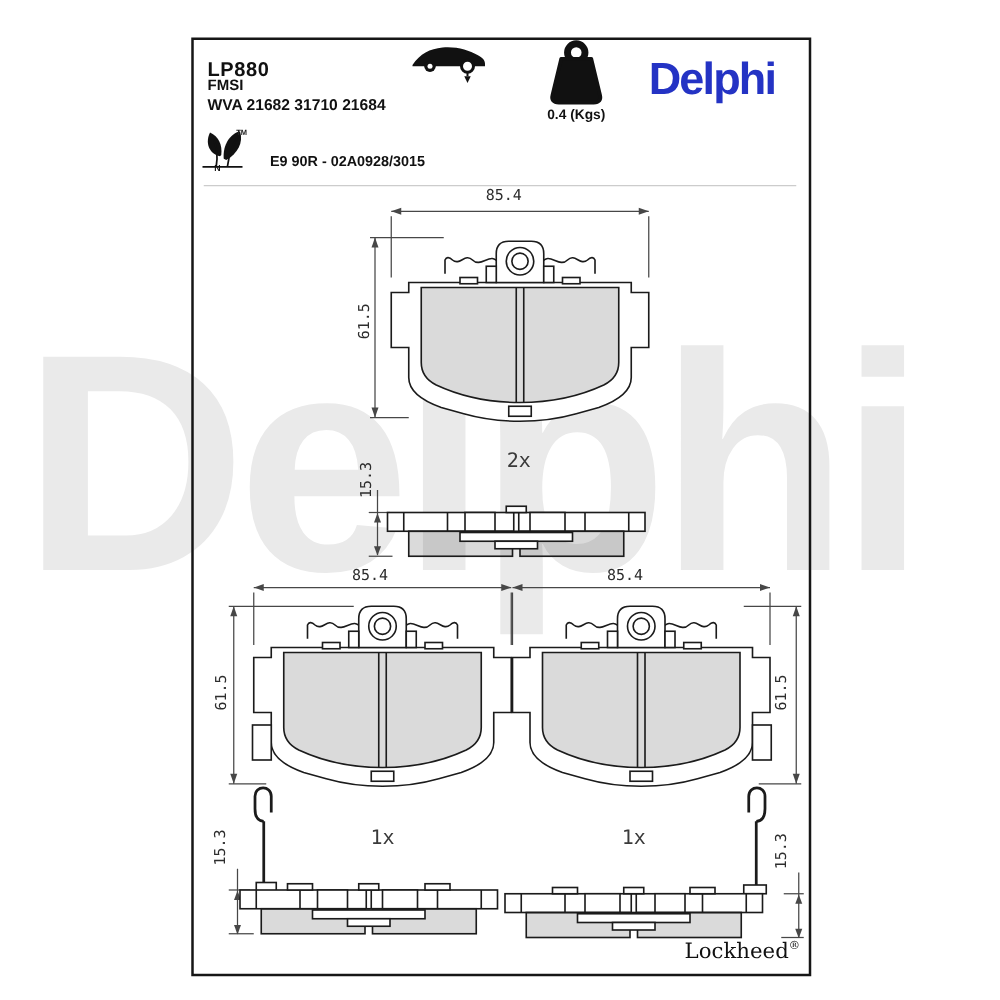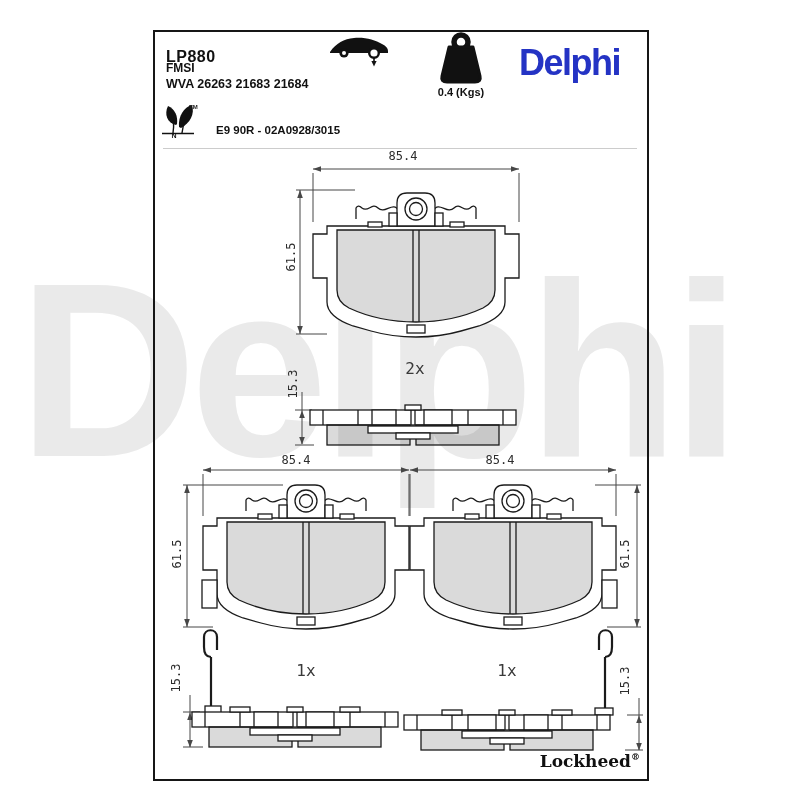--- a/index.html
+++ b/index.html
@@ -29,42 +29,42 @@
 
   
   .dimlab{position:absolute;transform:translate(-50%,-50%);
           font-family:"DejaVu Sans Mono",monospace;font-size:12px;color:#2d2d2d;
           white-space:nowrap;z-index:3;}
   .dimlab.v{transform:translate(-50%,-50%) rotate(-90deg);}
   .qty{position:absolute;transform:translate(-50%,-50%);
        font-family:"DejaVu Sans Mono",monospace;font-size:16px;color:#3a3a3a;z-index:3;}
 
   .footer-brand{left:478px;top:751px;width:162px;text-align:right;z-index:3;
-                font-family:"DejaVu Serif",serif;font-weight:bold;font-size:17px;color:#101010;}
+                font-family:"DejaVu Serif",serif;font-weight:normal;font-size:17px;color:#101010;}
   .footer-brand sup{font-size:9px;}
 
   
   svg.art{position:absolute;z-index:2;overflow:visible;}
   .ln{stroke:#1b1b1b;stroke-width:1.3;fill:none;}
   .wfill{fill:#ffffff;stroke:#1b1b1b;stroke-width:1.3;}
   .gfill{fill:rgba(20,20,20,0.155);stroke:#1b1b1b;stroke-width:1.3;}
   .wire{stroke:#1b1b1b;stroke-width:2.2;fill:none;}
   .dim{stroke:#474747;stroke-width:1;fill:none;}
   .ar{fill:#474747;stroke:none;}
 </style>
 </head>
 <body>
 
 <div class="watermark">Delphi</div>
 
 <div class="frame"></div>
 
 <div class="abs part-number">LP880</div>
 <div class="abs fmsi">FMSI</div>
-<div class="abs wva">WVA 26263 21683 21684</div>
+<div class="abs wva">WVA 21682 31710 21684</div>
 <div class="abs approval">E9 90R - 02A0928/3015</div>
 <div class="abs brand-logo">Delphi</div>
 <div class="abs weight-label">0.4 (Kgs)</div>
 <div class="abs eco-n">N</div>
 <div class="abs eco-tm">TM</div>
 
 <svg class="art" style="left:329px;top:33px" width="62" height="34" viewBox="0 0 62 34">
   <path d="M1,19 C7,10 15,6 25,5 C36,4 46,7 53,11 C57,13 59,15 59,18 L59,20 L1,20 Z" fill="#111"></path>
   <circle cx="15" cy="20" r="4.6" fill="#111"></circle>
     <circle cx="15" cy="20" r="2" fill="#fff"></circle>

